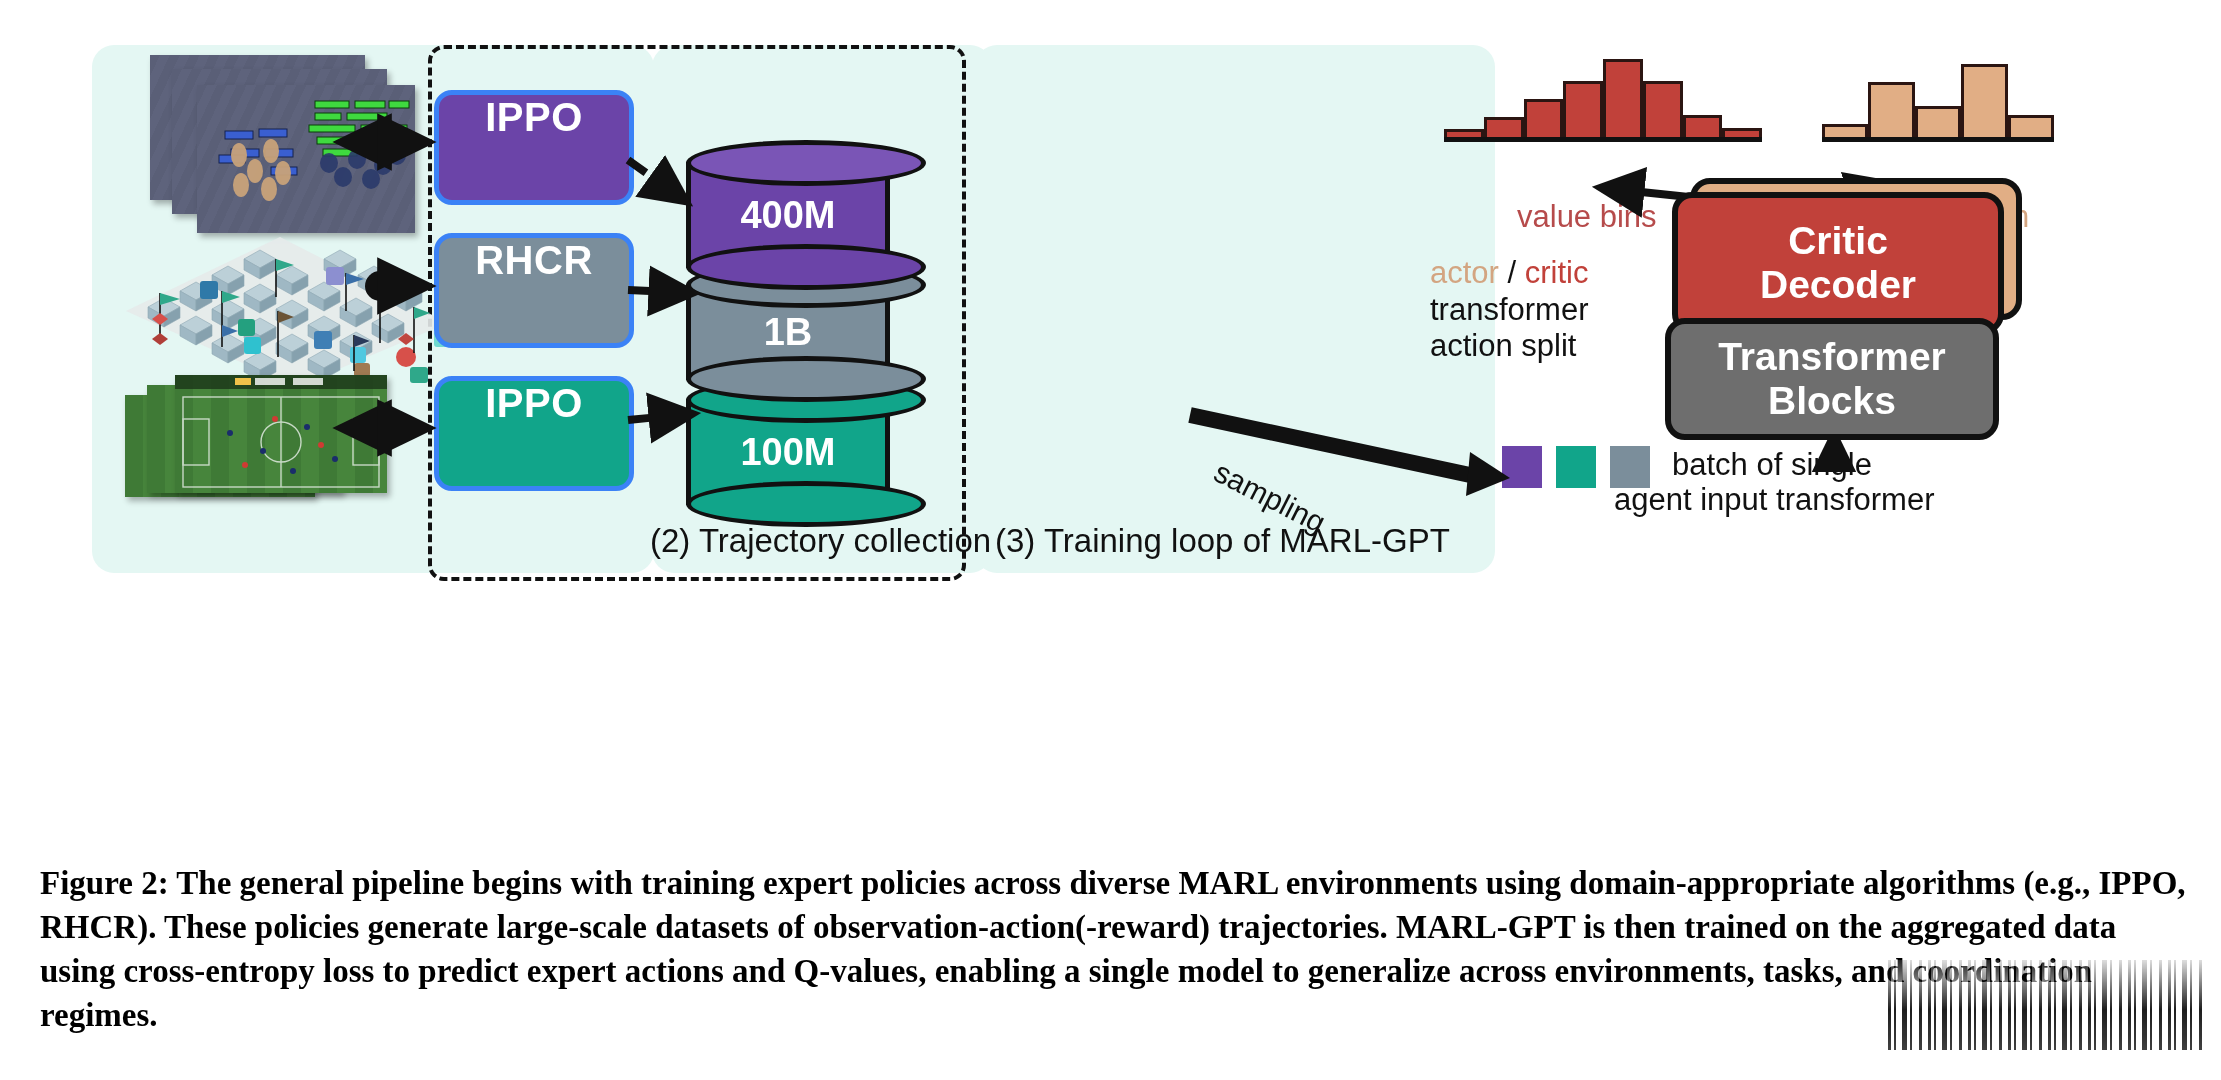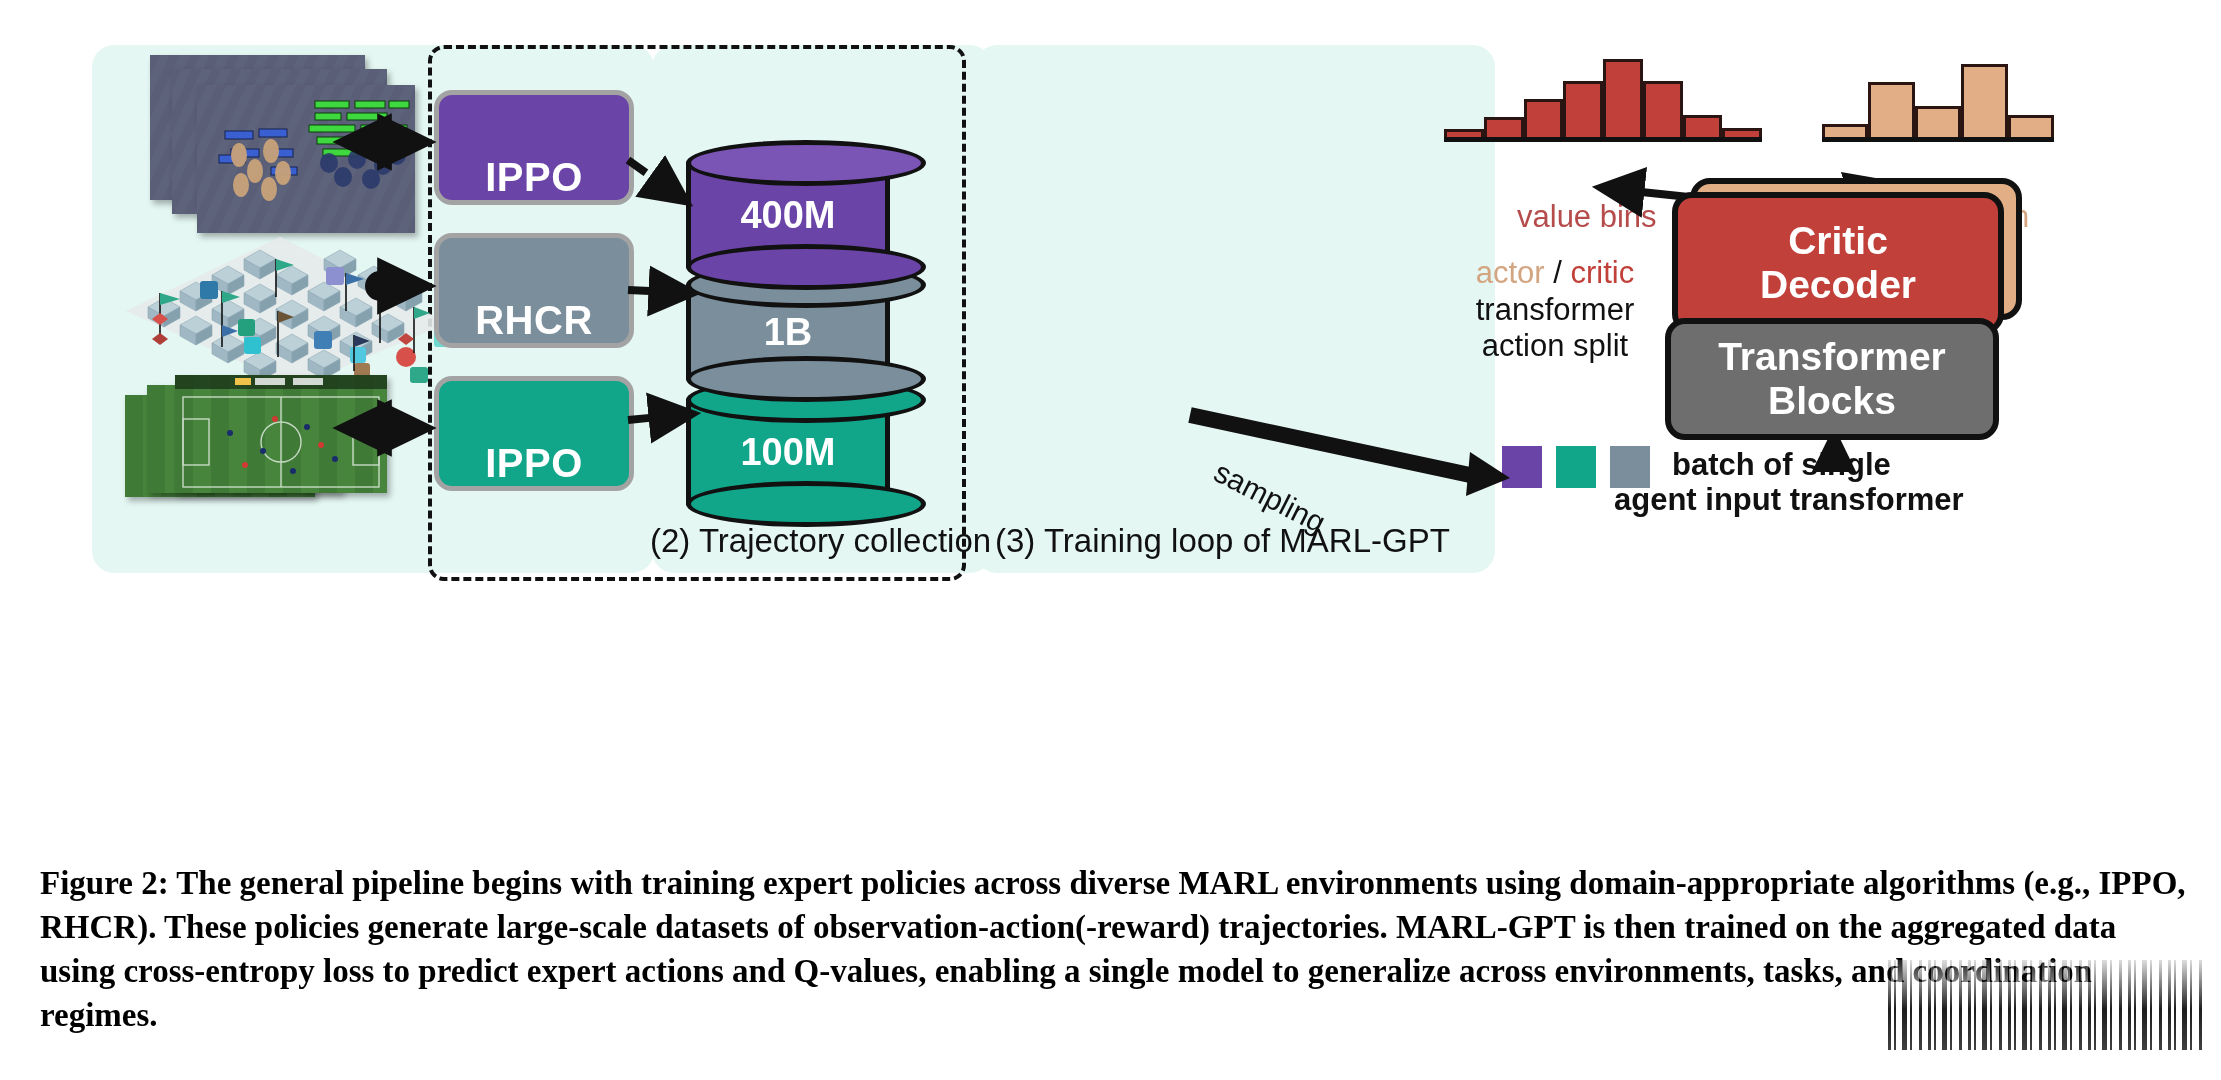--- a/index.html
+++ b/index.html
@@ -32,22 +32,22 @@
   
   #soccer{left:125px;top:375px;width:265px;height:135px;}
   .soccer-img{background:
       repeating-linear-gradient(90deg,#3f7a36 0 18px,#47853c 18px 36px);
   }
 
   
   #warehouse{left:118px;top:215px;width:340px;height:180px;}
 
   
-  .algo-box{position:absolute;border:5px solid #a3a3a3;border-radius:18px;
-    display:flex;align-items:flex-end;justify-content:center;
+  .algo-box{position:absolute;border:5px solid #3b82f6;border-radius:18px;
+    display:flex;align-items:flex-start;justify-content:center;
     color:#fff;font-weight:bold;font-size:40px;letter-spacing:.5px;
     font-family:"Liberation Sans",sans-serif;}
   #algo-ippo1{left:434px;top:90px;width:190px;height:105px;background:#6b44a8;}
   #algo-rhcr{left:434px;top:233px;width:190px;height:105px;background:#7b8e9b;}
   #algo-ippo2{left:434px;top:376px;width:190px;height:105px;background:#11a58a;}
 
   
   .cyl-stack{position:absolute;left:686px;top:140px;width:240px;height:330px;}
   .cyl{position:absolute;left:0;width:204px;}
   .cyl .body{position:absolute;left:0;right:0;top:22px;bottom:22px;
@@ -80,33 +80,33 @@
   .mbox{position:absolute;border:6px solid #111;border-radius:20px;
     display:flex;flex-direction:column;align-items:center;justify-content:center;
     color:#fff;font-weight:bold;font-size:39px;line-height:1.12;text-align:center;}
   #box-actor{left:1690px;top:178px;width:320px;height:130px;background:#e1ae85;
      border-radius:20px;z-index:2;}
   #box-critic{left:1672px;top:192px;width:320px;height:130px;background:#c1413a;z-index:3;}
   #box-transformer{left:1665px;top:318px;width:322px;height:110px;background:#6e6e6e;z-index:3;}
 
   
   #ac-caption{position:absolute;left:1430px;top:255px;width:250px;
-     font-size:31px;line-height:1.18;text-align:center;color:#111;}
+     font-size:31px;line-height:1.18;text-align:left;color:#111;}
   #ac-caption .actor{color:#d3a581;}
   #ac-caption .critic{color:#c1413a;}
 
   
   #sampling-label{position:absolute;left:1224px;top:455px;font-size:30px;color:#111;
      transform:rotate(27deg);transform-origin:left top;}
 
   
   .swatches{position:absolute;left:1502px;top:446px;display:flex;gap:14px;}
   .sw{width:40px;height:42px;}
   #batch-text{position:absolute;left:1672px;top:448px;width:330px;font-size:31px;
-     line-height:1.12;color:#111;text-align:left;font-weight:bold;}
+     line-height:1.12;color:#111;text-align:left;}
 
   
   .stage-cap{position:absolute;font-size:33px;color:#111;white-space:nowrap;}
   #stage1{left:110px;top:522px;}
   #stage2{left:650px;top:522px;}
   #stage3{left:995px;top:522px;}
 
   
   #figcaption{position:absolute;left:40px;top:862px;width:2150px;
     font-family:"Liberation Serif",serif;font-weight:bold;font-size:33px;

